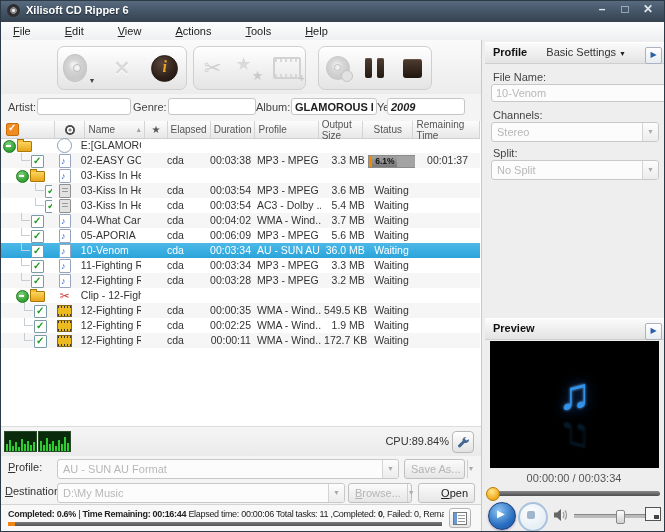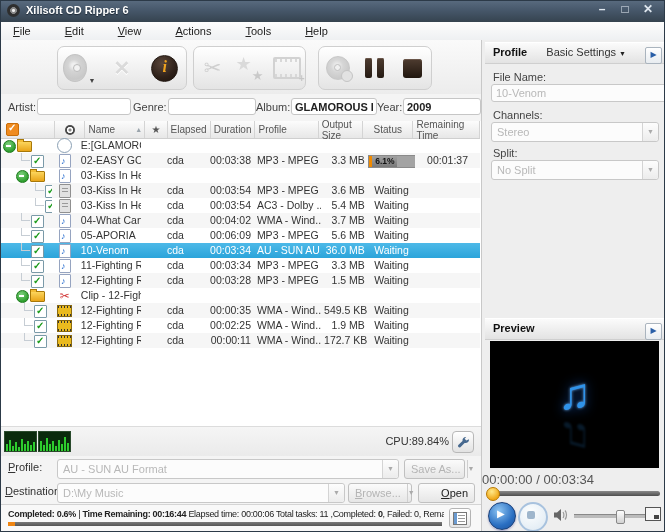--- a/index.html
+++ b/index.html
@@ -149,21 +149,21 @@
   .flabel{position:absolute;left:11px;color:#444;}
   .rfield{position:absolute;left:9px;width:166px;height:16px;border:1px solid #c8c8c8;border-radius:3px;
     background:#fcfcfc;font-family:"Liberation Sans",sans-serif;font-size:11px;color:#b8b8b8;padding:0 4px;}
   .rcombo{position:absolute;left:9px;width:166px;justify-content:space-between;}
   
   .video{position:absolute;left:8px;top:301px;width:169px;height:127px;background:#000;overflow:hidden;}
   .note{position:absolute;left:0;right:0;top:28px;text-align:center;font-size:44px;color:#2f93ea;
     text-shadow:0 0 12px #1558c0,0 0 3px #7cc0ff;}
   .note-refl{position:absolute;left:0;right:0;top:72px;text-align:center;font-size:44px;color:#2f93ea;
     transform:scaleY(-1);opacity:.18;filter:blur(1px);}
-  .ptime{position:absolute;left:0;width:184px;top:432px;color:#555;font-size:13px;}
+  .ptime{position:absolute;left:0;width:184px;top:432px;text-align:center;color:#555;font-size:11px;}
   .seek{position:absolute;left:5px;top:451px;width:173px;height:5px;border-radius:3px;background:linear-gradient(#8a8a8a,#4e4e4e);}
   .seek-knob{position:absolute;left:-1px;top:-4px;width:12px;height:12px;border-radius:50%;border:1px solid #b87800;
     background:radial-gradient(circle at 40% 30%,#ffe98a,#f0a818 70%);}
   .pctrl{position:absolute;left:0;top:462px;width:184px;height:30px;}
   .play-btn{position:absolute;left:6px;top:0;width:26px;height:26px;border-radius:50%;border:1px solid #1a3f78;
     background:radial-gradient(circle at 38% 30%,#8cc4f2,#2a6fc2 60%,#1a4f98);box-shadow:0 1px 2px #aac;}
   .play-btn::before{content:"\25B6";position:absolute;left:8px;top:5px;font-size:10px;color:#fff;}
   .pstop-btn{position:absolute;left:36px;top:0;width:26px;height:26px;border-radius:50%;border:2px solid #a8c2de;
     background:radial-gradient(circle at 40% 32%,#fdfefe,#dce8f2);}
   .pstop-btn::before{content:"";position:absolute;left:7px;top:7px;width:8px;height:8px;border-radius:2px;background:#9fb6cc;}
@@ -239,21 +239,21 @@
   </div>
 
   <div class="tagrow">
     <label style="left:8px">Artist:</label>
     <input style="left: 37px; width: 86px;" value="">
     <label style="left:133px">Genre:</label>
     <input style="left: 168px; width: 80px;" value="">
     <label style="left:256px">Album:</label>
     <input class="tag-bold" style="left: 291px; width: 78px;" value="GLAMOROUS BEAT">
     <label style="left:377px">Year:</label>
-    <input class="tag-bold" style="left: 403px; width: 70px;" value="2009">
+    <input class="tag-bold" style="left: 387px; width: 70px; font-style: italic;" value="2009">
   </div>
 
   <div class="grid">
     <div class="thead">
       <div class="th c0">
           <span class="hd-check"></span>
         </div>
       <div class="th c1">
           <span class="hdr-disc"></span>
         </div>
@@ -449,21 +449,21 @@
             <div class="ri-check" style="left: 31px;"></div>
           </div>
           <div class="td c1">
             <div class="ri-music"></div>
           </div>
           <div class="td c2">12-Fighting R...</div>
           <div class="td c3"></div>
           <div class="td c4">cda</div>
           <div class="td c5">00:03:28</div>
           <div class="td c6">MP3 - MPEG ...</div>
-          <div class="td c7">1.5 MB</div>
+          <div class="td c7">3.2 MB</div>
           <div class="td c8">Waiting</div>
           <div class="td c9"></div>
         </div>
         <div class="trow">
           <div class="td c0">
             <div class="ri-expander" style="left: 16px;"></div>
             <div class="ri-folder" style="left: 30px;"></div>
           </div>
           <div class="td c1">
             <div class="ri-scissors">✂</div>

